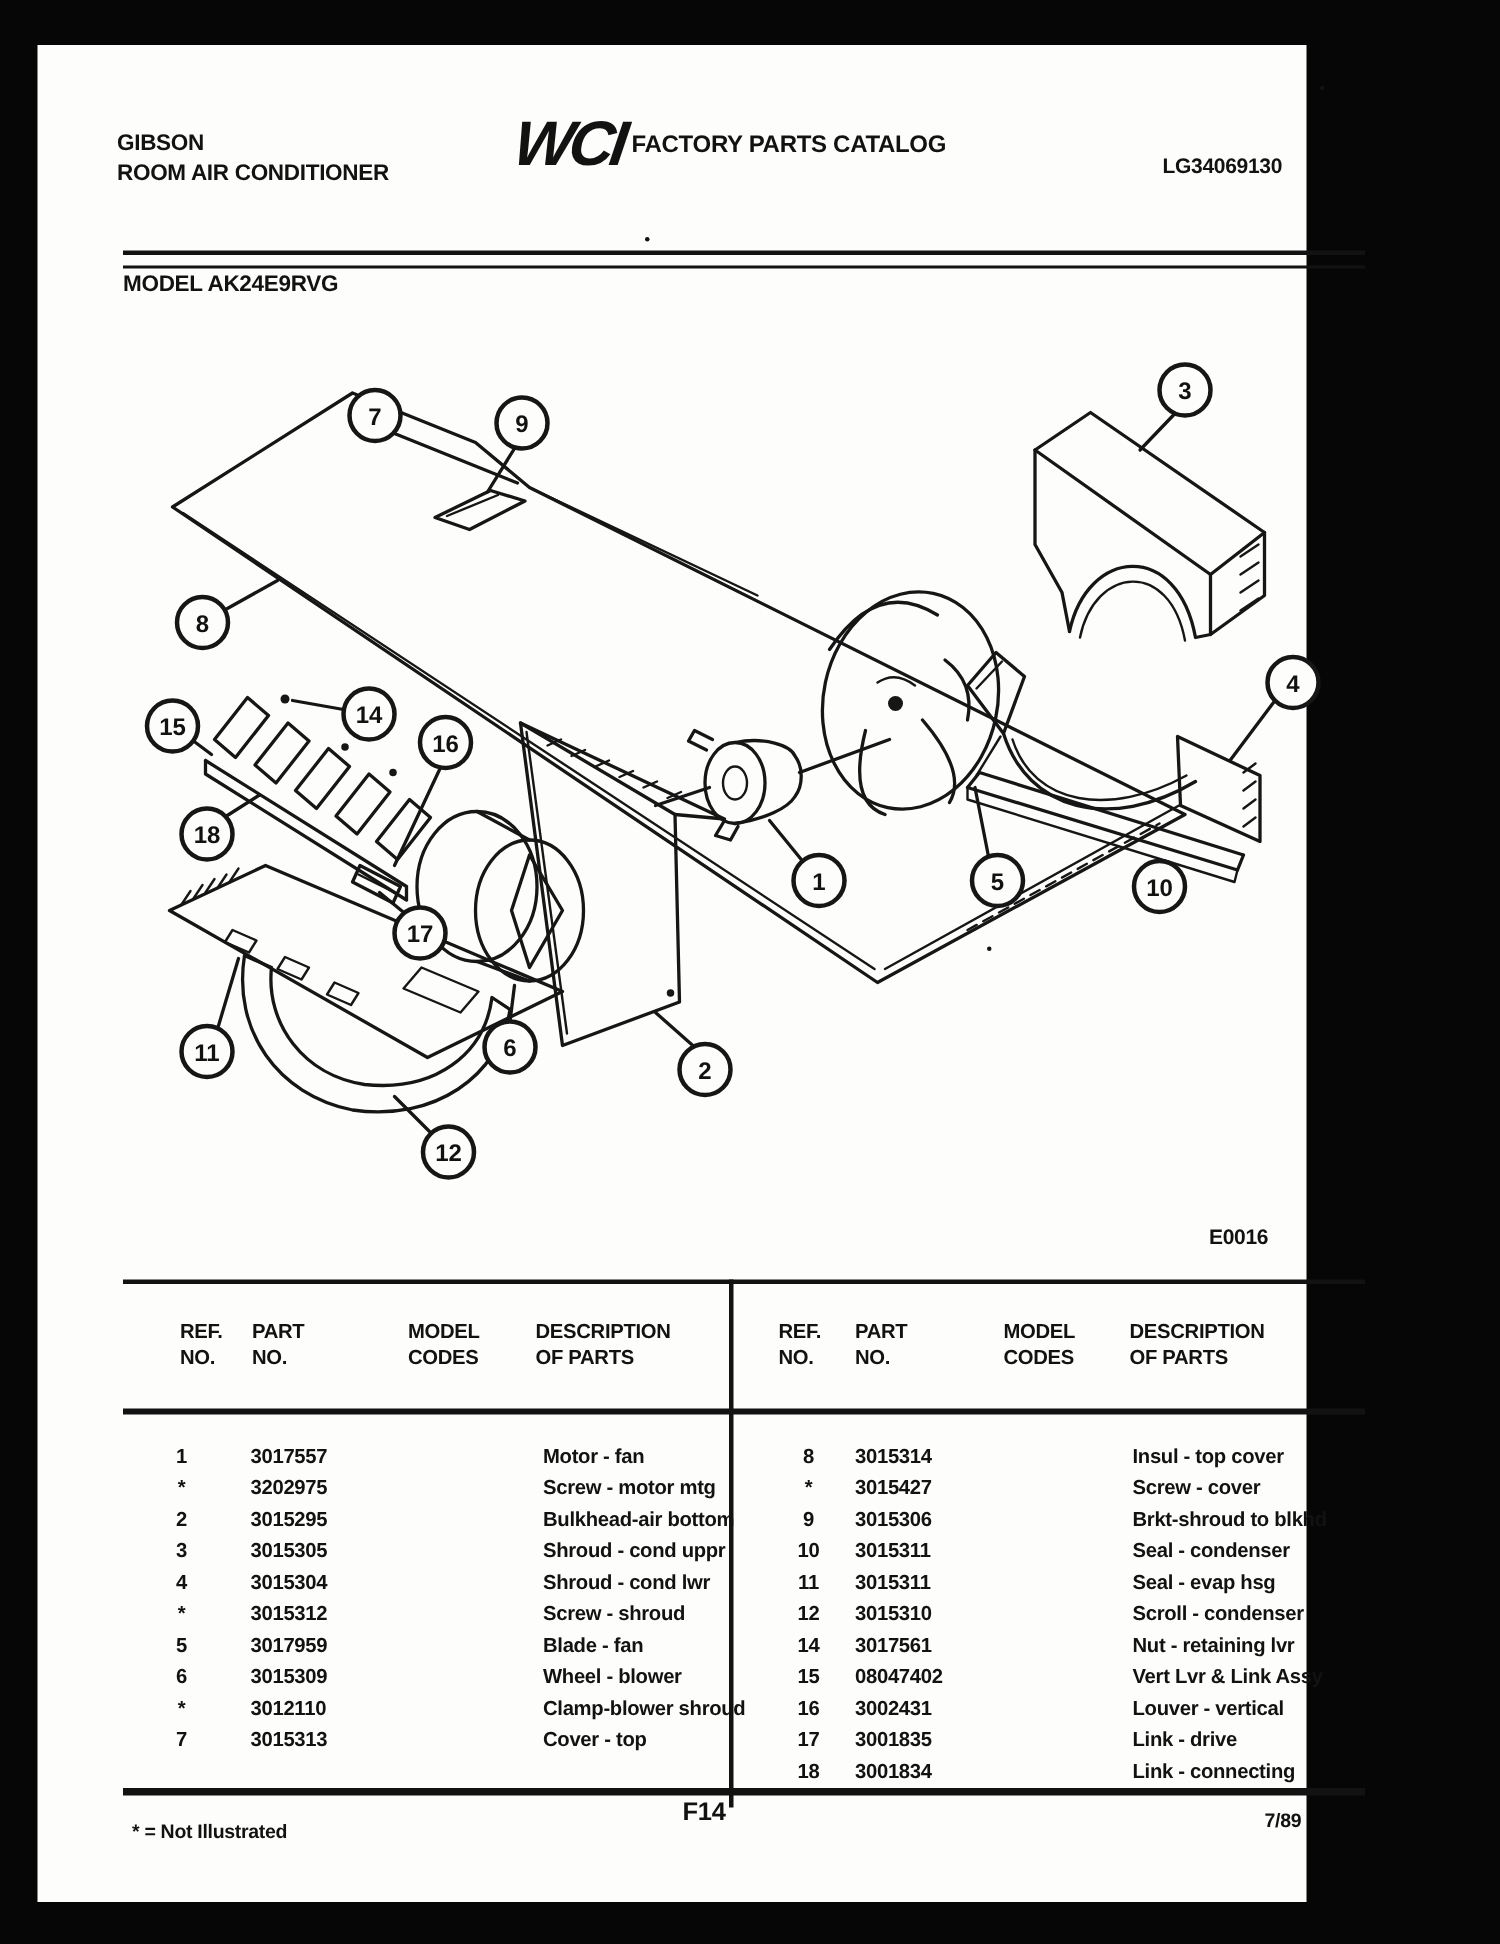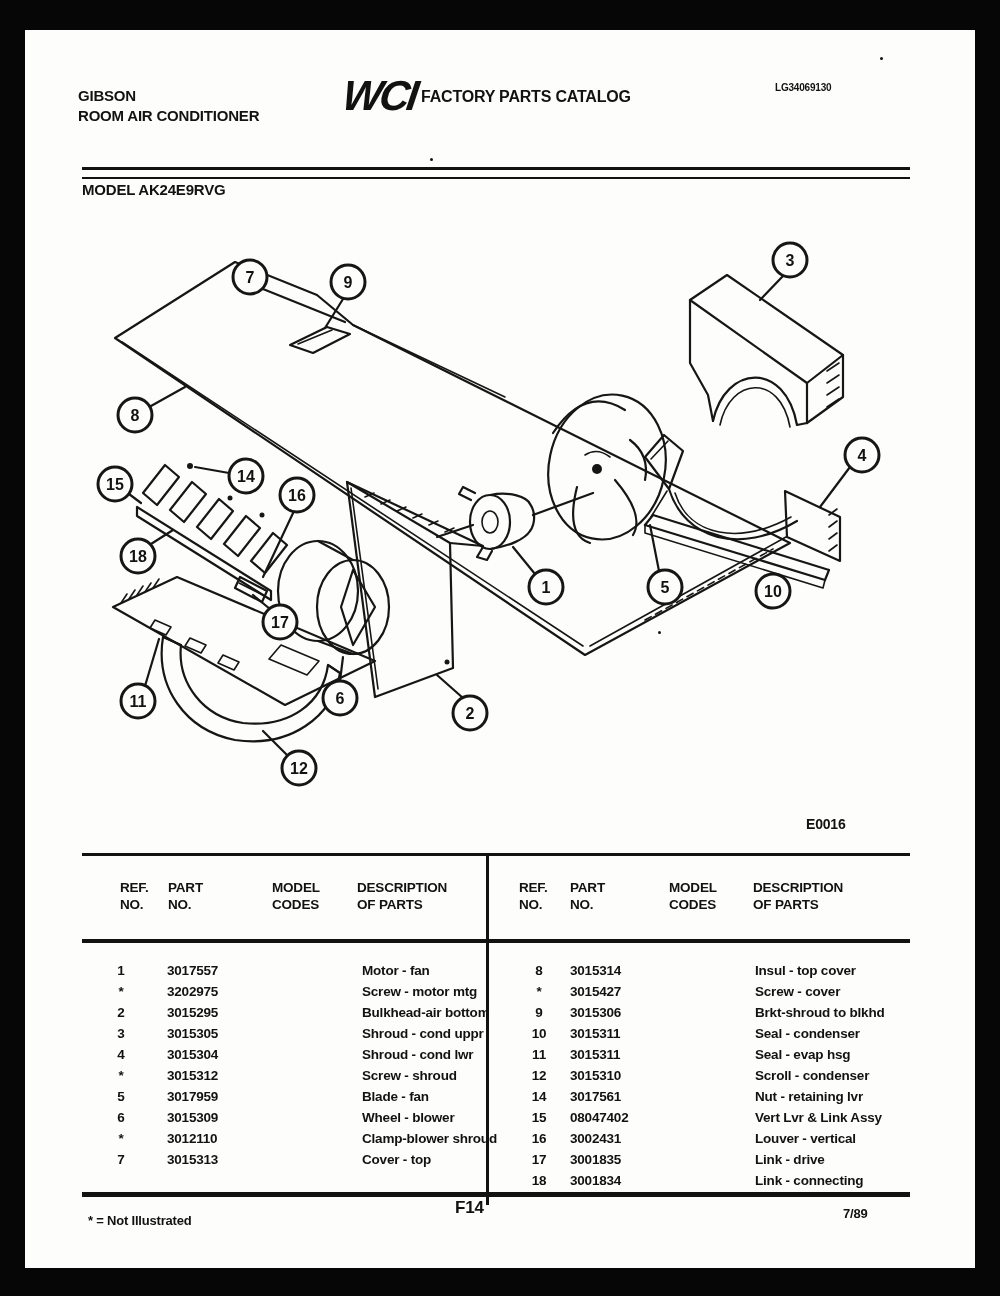--- a/index.html
+++ b/index.html
@@ -3,30 +3,30 @@
 <meta charset="utf-8">
 <style>
   html,body{margin:0;padding:0;}
   body{
     width:1000px;height:1296px;position:relative;overflow:hidden;
     background:#060606;
     font-family:"Liberation Sans", sans-serif;
     -webkit-font-smoothing:antialiased;
   }
   .page{
-    position:absolute;left:25px;top:30px;width:950px;height:1238px;
+    position:absolute;left:25px;top:30px;width:846px;height:1238px;
     background:#fdfdfb;color:#121212;
   }
   .abs{position:absolute;}
   .b{font-weight:700;letter-spacing:-0.2px;}
   
   .brand{left:53px;top:56px;font-size:15px;line-height:20px;}
   .wci-logo{left:318px;top:42px;font-size:42px;font-style:italic;font-weight:900;letter-spacing:-3px;transform:skewX(-8deg);}
   .catalog-title{left:396px;top:58px;font-size:16px;}
-  .pub-no{left:750px;top:52px;font-size:10px;}
+  .pub-no{left:750px;top:72px;font-size:14px;}
   .rule-double{left:57px;top:137px;width:828px;height:7px;border-top:3px solid #121212;border-bottom:2px solid #121212;}
   .model-line{left:57px;top:151px;font-size:15px;}
   
   .diagram{left:60px;top:195px;width:810px;height:575px;}
   .figure-code{left:740px;top:786px;font-size:14px;margin-left:41px;}
   
   .table-area{left:57px;top:823px;width:828px;height:356px;font-size:13.5px;}
   .rule-top{left:0;top:0;width:828px;height:3px;background:#121212;}
   .rule-head{left:0;top:86px;width:828px;height:4px;background:#121212;}
   .rule-bottom{left:0;top:339px;width:828px;height:5px;background:#121212;}

